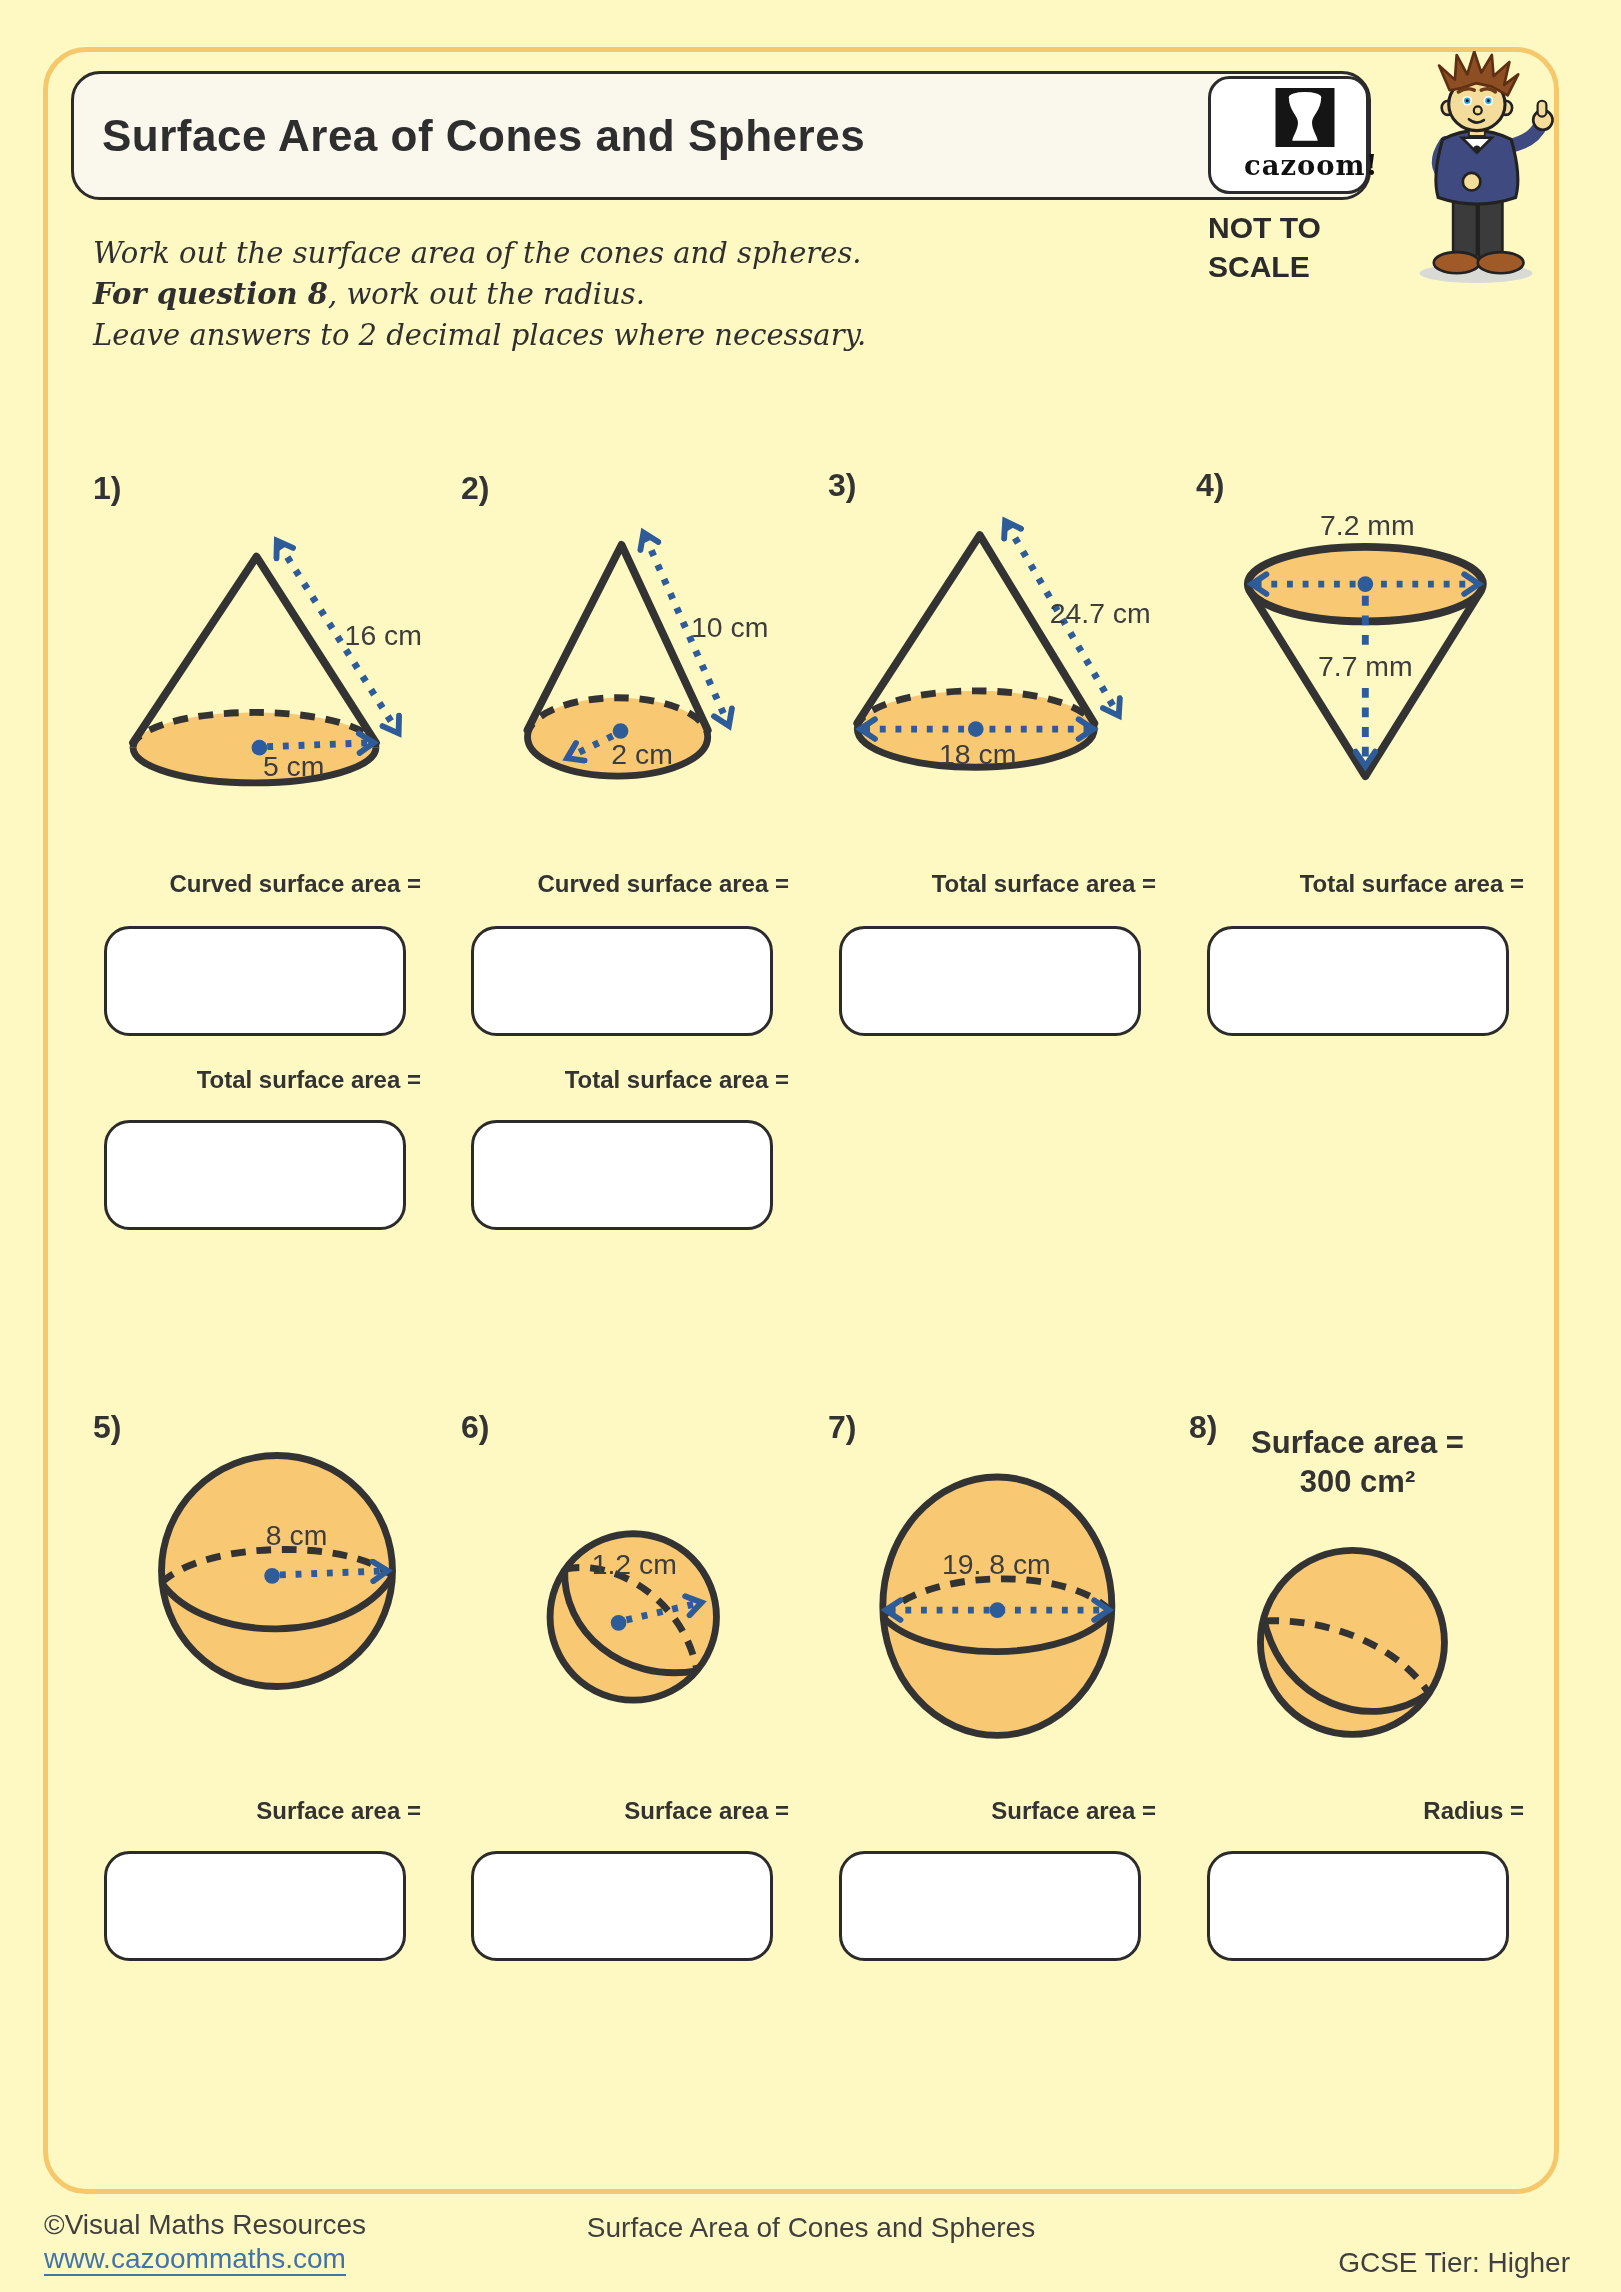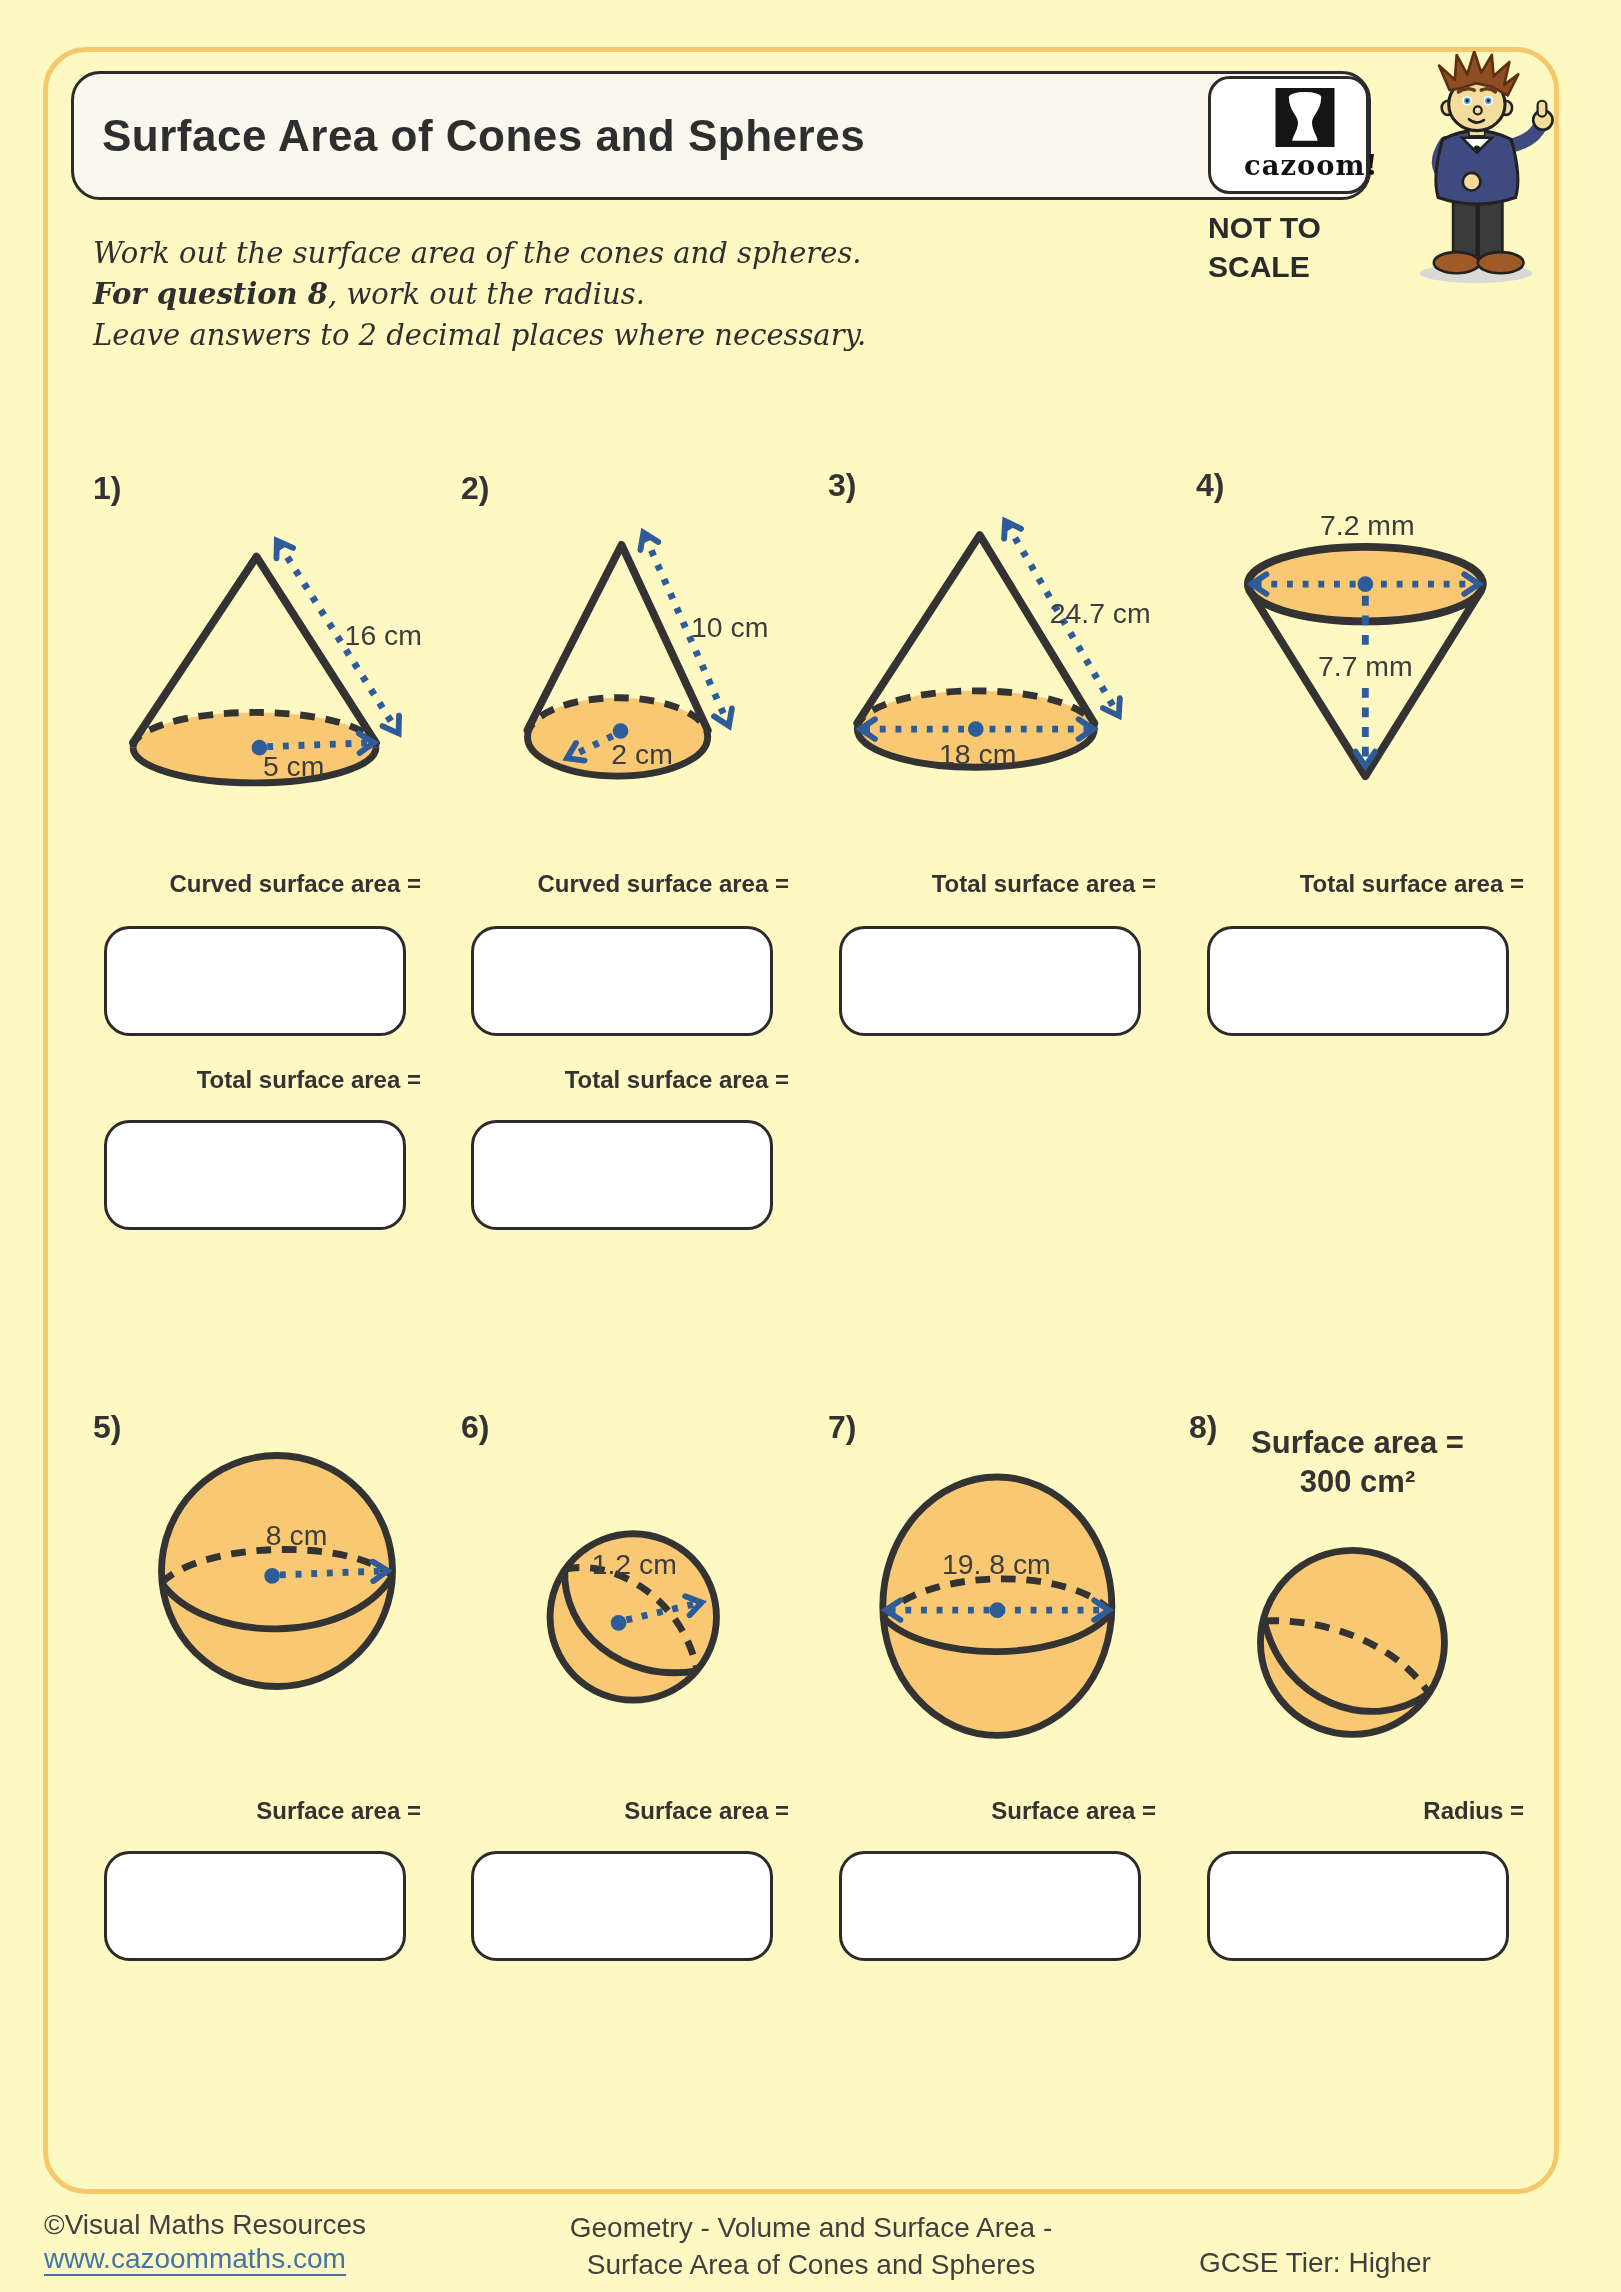--- a/index.html
+++ b/index.html
@@ -223,19 +223,18 @@
   <div class="abs abox" style="left:104px;top:1851px"></div>
   <div class="abs abox" style="left:471px;top:1851px"></div>
   <div class="abs abox" style="left:839px;top:1851px"></div>
   <div class="abs abox" style="left:1207px;top:1851px"></div>
 
   <div class="abs footer" style="left:44px;top:2209px">
     <div>©Visual Maths Resources</div>
     <div style="margin-top:2px"><a href="#">www.cazoommaths.com</a></div>
   </div>
   <div class="abs footer fcenter" style="top:2209px">
-    <div>Geometry - Volume and Surface Area -</div>
     <div>Surface Area of Cones and Spheres</div>
   </div>
-  <div class="abs footer" style="left:1168px;top:2247px;width:294px;text-align:center">GCSE Tier: Higher</div>
+  <div class="abs footer" style="left:1276px;top:2247px;width:294px;text-align:right">GCSE Tier: Higher</div>
 
 </div>
 
 
 </body></html>

